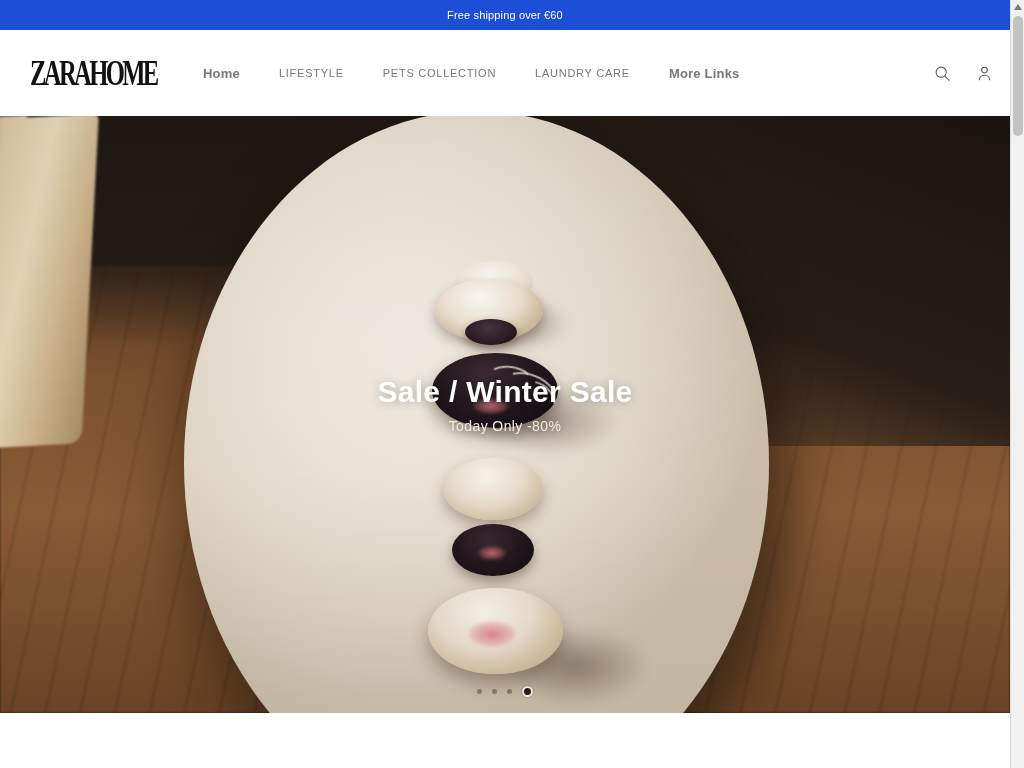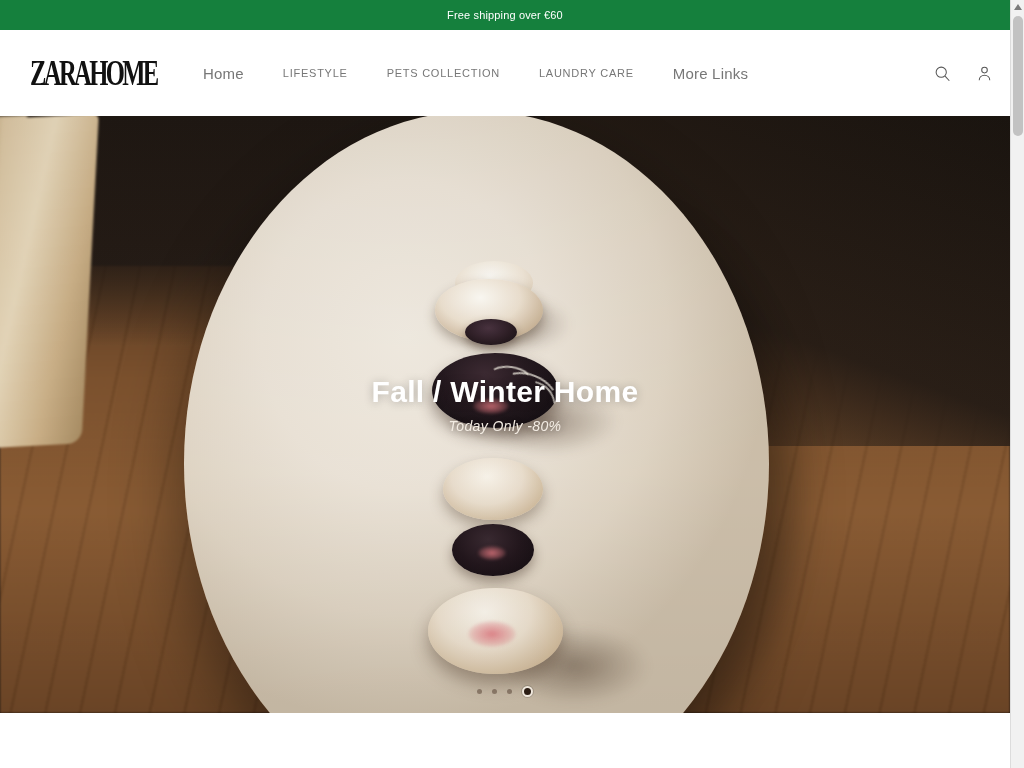--- a/index.html
+++ b/index.html
@@ -14,21 +14,21 @@
     background:#ffffff;
   }
   #page {
     position:absolute; top:0; left:0;
     width:1010px; height:768px;
     overflow:hidden; background:#fff;
   }
 
   
   .announce {
-    height:30px; background:#15803d;
+    height:30px; background:#1d4ed8;
     display:flex; align-items:center; justify-content:center;
   }
   .announce-text {
     color:#ffffff; font-size:11px; letter-spacing:.15px;
     font-family:"Liberation Sans", sans-serif;
   }
 
   
   .header {
     height:86px; background:#ffffff;
@@ -60,21 +60,21 @@
   }
   .nav-item {
     color:#777777;
     font-size:11px;
     letter-spacing:.75px;
     white-space:nowrap;
     padding:8px 0;
     margin-right:39px;
     cursor:pointer;
   }
-  .nav-item.tcase { letter-spacing:.2px; font-size:15px; }
+  .nav-item.tcase { letter-spacing:.2px; font-size:13px;font-weight:bold; }
   .header-icons {
     display:flex; align-items:center; gap:22px;
     margin-right:10px;
   }
   .icon-btn {
     width:20px; height:20px;
     display:flex; align-items:center; justify-content:center;
     cursor:pointer; color:#555;
   }
   .icon-btn svg { display:block; }
@@ -209,21 +209,20 @@
     letter-spacing:.3px;
     text-shadow:0 1px 10px rgba(0,0,0,.25);
     line-height:1.15;
   }
   .hero-sub {
     margin-top:8px;
     color:#f3ece3;
     font-size:14px;
     letter-spacing:.4px;
     text-shadow:0 1px 8px rgba(0,0,0,.30);
-    font-style:italic;
   }
   .dots {
     position:absolute; left:0; right:0; bottom:16px;
     display:flex; align-items:center; justify-content:center; gap:10px;
   }
   .dot {
     width:5px; height:5px; border-radius:50%;
     background:rgba(90,70,55,.55);
     cursor:pointer;
   }
@@ -328,21 +327,21 @@
         <div class="floral f6"></div>
         <div class="bowl-sh" style="left:500px;top:510px;width:150px;height:80px;"></div>
         <div class="bowl b7"></div>
         <div class="floral f7"></div>
 
       </div>
 
       <div class="hero-overlay"></div>
 
       <div class="hero-content">
-        <div class="hero-title">Fall / Winter Home</div>
+        <div class="hero-title">Sale / Winter Sale</div>
         <div class="hero-sub">Today Only -80%</div>
       </div>
 
       <div class="dots">
         <span class="dot"></span>
         <span class="dot"></span>
         <span class="dot"></span>
         <span class="dot active"></span>
       </div>
     </div>

